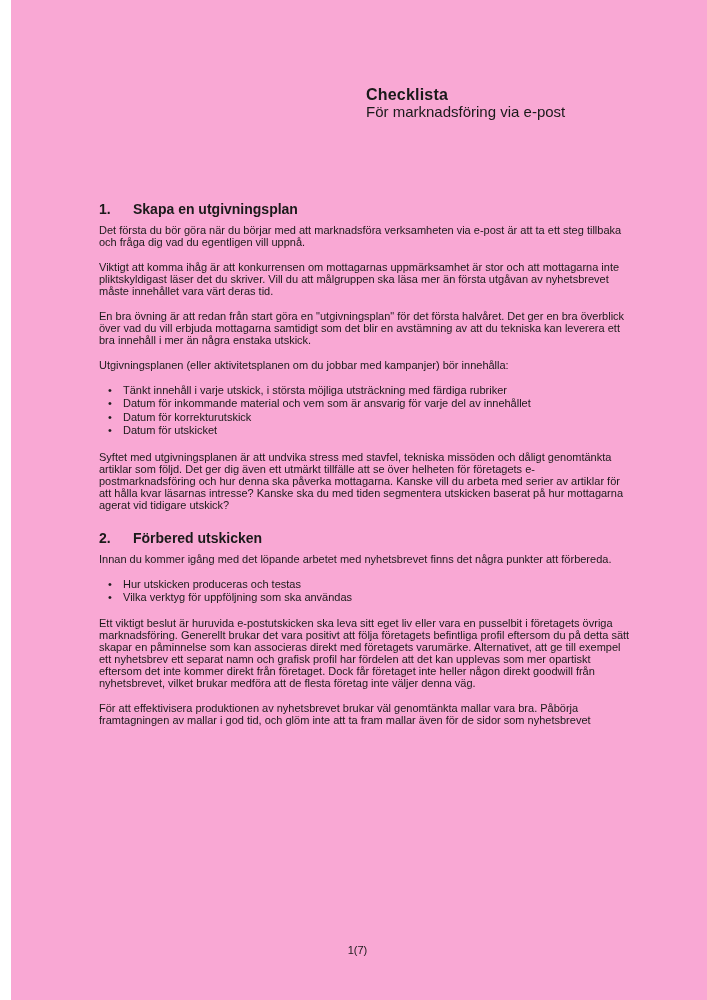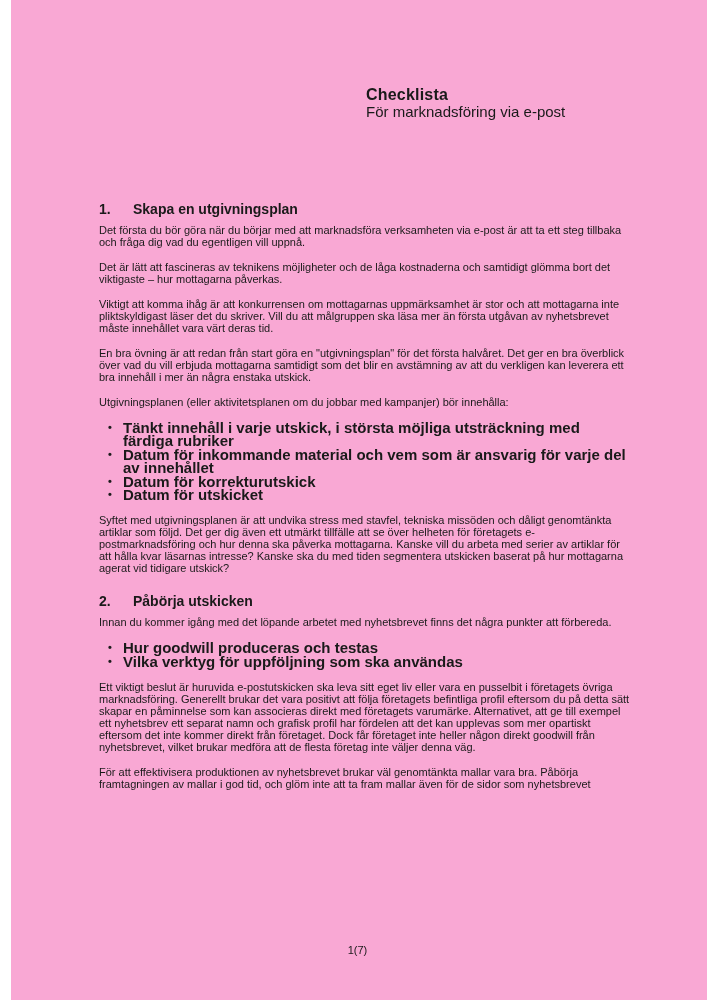--- a/index.html
+++ b/index.html
@@ -44,23 +44,22 @@
   .sec-2 { margin-top: 19px; }
   p.body-text {
     font-size: 11px;
     line-height: 12px;
     margin-bottom: 13px;
   }
   ul.bullet-list {
     list-style: none;
     margin: 13px 0 13px 0;
     padding-left: 24px;
-    font-size: 15px;
+    font-size: 11px;
     line-height: 13.4px;
-    font-weight: bold;
   }
   ul.bullet-list li {
     position: relative;
   }
   ul.bullet-list li::before {
     content: "\2022";
     position: absolute;
     left: -15px;
     top: 0;
     font-size: 11px;
@@ -83,40 +82,39 @@
   <div class="title-block">
     <div class="doc-title">Checklista</div>
     <div class="doc-subtitle">För marknadsföring via e-post</div>
   </div>
 
   <div class="section sec-1">
     <div class="section-heading">
       <span class="sec-num">1.</span><span class="sec-title">Skapa en utgivningsplan</span>
     </div>
     <p class="body-text">Det första du bör göra när du börjar med att marknadsföra verksamheten via e-post är att ta ett steg tillbaka och fråga dig vad du egentligen vill uppnå.</p>
-    <p class="body-text">Det är lätt att fascineras av teknikens möjligheter och de låga kostnaderna och samtidigt glömma bort det viktigaste – hur mottagarna påverkas.</p>
     <p class="body-text">Viktigt att komma ihåg är att konkurrensen om mottagarnas uppmärksamhet är stor och att mottagarna inte pliktskyldigast läser det du skriver. Vill du att målgruppen ska läsa mer än första utgåvan av nyhetsbrevet måste innehållet vara värt deras tid.</p>
-    <p class="body-text">En bra övning är att redan från start göra en "utgivningsplan" för det första halvåret. Det ger en bra överblick över vad du vill erbjuda mottagarna samtidigt som det blir en avstämning av att du verkligen kan leverera ett bra innehåll i mer än några enstaka utskick.</p>
+    <p class="body-text">En bra övning är att redan från start göra en "utgivningsplan" för det första halvåret. Det ger en bra överblick över vad du vill erbjuda mottagarna samtidigt som det blir en avstämning av att du tekniska kan leverera ett bra innehåll i mer än några enstaka utskick.</p>
     <p class="body-text">Utgivningsplanen (eller aktivitetsplanen om du jobbar med kampanjer) bör innehålla:</p>
     <ul class="bullet-list">
       <li>Tänkt innehåll i varje utskick, i största möjliga utsträckning med färdiga rubriker</li>
       <li>Datum för inkommande material och vem som är ansvarig för varje del av innehållet</li>
       <li>Datum för korrekturutskick</li>
       <li>Datum för utskicket</li>
     </ul>
     <p class="body-text">Syftet med utgivningsplanen är att undvika stress med stavfel, tekniska missöden och dåligt genomtänkta artiklar som följd. Det ger dig även ett utmärkt tillfälle att se över helheten för företagets e-postmarknadsföring och hur denna ska påverka mottagarna. Kanske vill du arbeta med serier av artiklar för att hålla kvar läsarnas intresse? Kanske ska du med tiden segmentera utskicken baserat på hur mottagarna agerat vid tidigare utskick?</p>
   </div>
 
   <div class="section sec-2">
     <div class="section-heading">
-      <span class="sec-num">2.</span><span class="sec-title">Påbörja utskicken</span>
+      <span class="sec-num">2.</span><span class="sec-title">Förbered utskicken</span>
     </div>
     <p class="body-text">Innan du kommer igång med det löpande arbetet med nyhetsbrevet finns det några punkter att förbereda.</p>
     <ul class="bullet-list">
-      <li>Hur goodwill produceras och testas</li>
+      <li>Hur utskicken produceras och testas</li>
       <li>Vilka verktyg för uppföljning som ska användas</li>
     </ul>
     <p class="body-text">Ett viktigt beslut är huruvida e-postutskicken ska leva sitt eget liv eller vara en pusselbit i företagets övriga marknadsföring. Generellt brukar det vara positivt att följa företagets befintliga profil eftersom du på detta sätt skapar en påminnelse som kan associeras direkt med företagets varumärke. Alternativet, att ge till exempel ett nyhetsbrev ett separat namn och grafisk profil har fördelen att det kan upplevas som mer opartiskt eftersom det inte kommer direkt från företaget. Dock får företaget inte heller någon direkt goodwill från nyhetsbrevet, vilket brukar medföra att de flesta företag inte väljer denna väg.</p>
     <p class="body-text">För att effektivisera produktionen av nyhetsbrevet brukar väl genomtänkta mallar vara bra. Påbörja framtagningen av mallar i god tid, och glöm inte att ta fram mallar även för de sidor som nyhetsbrevet</p>
   </div>
 
   <div class="page-footer">1(7)</div>
 
 </div>
 

